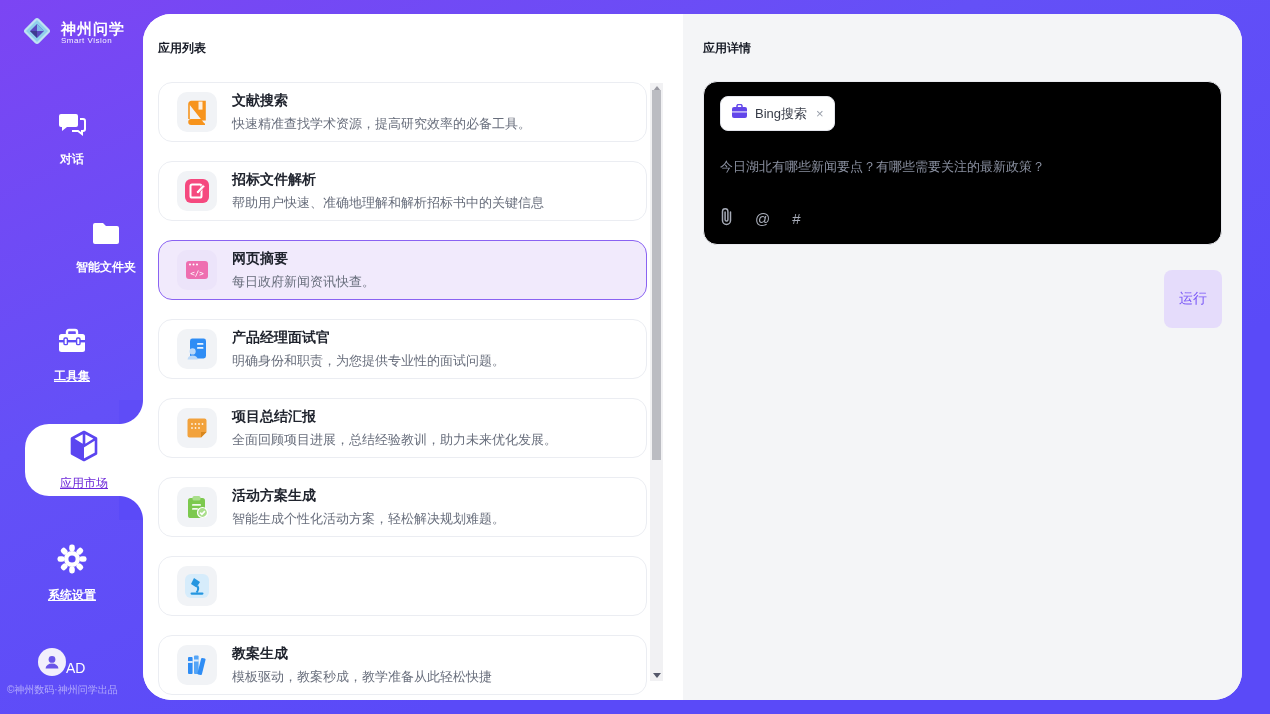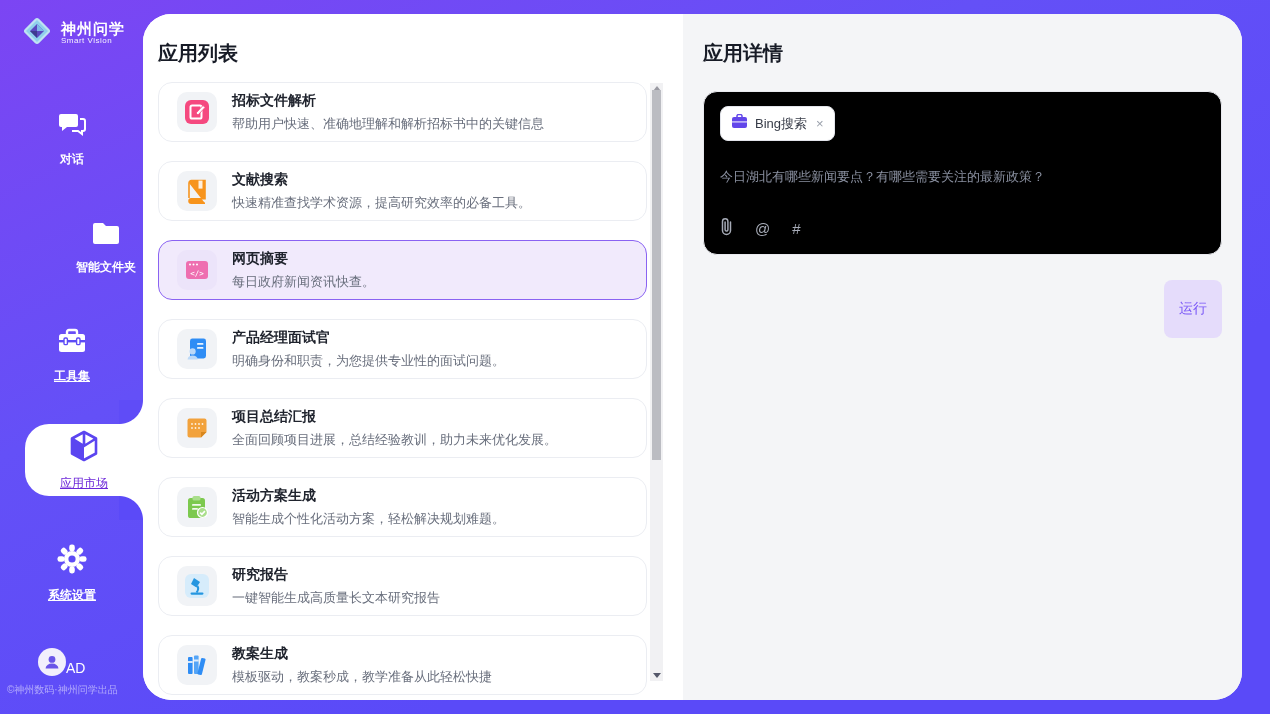--- a/index.html
+++ b/index.html
@@ -36,21 +36,21 @@
   .avatar { width:28px; height:28px; border-radius:50%; background:#f2effc; display:flex; align-items:center; justify-content:center; }
   .user-name { color:#fff; font-size:14px; }
   .copyright { position:absolute; left:7px; top:683px; font-size:10px; color:rgba(255,255,255,.5); white-space:nowrap; }
 
   
   .frame { position:absolute; left:143px; top:14px; width:1099px; height:686px;
            background:#fff; border-radius:28px; overflow:hidden; display:flex; }
 
   
   .list-panel { width:540px; background:#fff; position:relative; padding:26px 0 0 15px; }
-  .panel-title { font-size:20px; font-weight:bold; color:#171b26; }
+  .panel-title { font-size:12px; font-weight:bold; color:#171b26; }
   .cards { position:absolute; left:15px; top:68px; width:489px; bottom:0; overflow:hidden; }
   .card { display:flex; align-items:center; height:60px; border:1px solid #ebedf2;
           border-radius:14px; margin-bottom:19px; padding-left:18px; background:#fff; cursor:pointer; }
   .card.selected { border:1.5px solid #8a63f2; background:#f1eafc; }
   .app-icon { width:40px; height:40px; border-radius:10px; background:#f1f3f6;
               display:flex; align-items:center; justify-content:center; margin-right:15px; flex:0 0 40px; }
   .card.selected .app-icon { background:#ece4fa; }
   .card-text { min-width:0; }
   .card-title { font-size:14px; font-weight:bold; color:#20242e; }
   .card-desc { font-size:13px; color:#686e7c; margin-top:5px; white-space:nowrap; }
@@ -182,42 +182,42 @@
 <div class="frame">
 
   <div class="list-panel">
     <div class="panel-title">应用列表</div>
 
     <div class="cards">
 
       <div class="card">
         <div class="app-icon">
           <svg width="26" height="26" viewBox="0 0 26 26">
+            <path d="M5 5 a2.4 2.4 0 0 1 2.4 -2.4 h13.6 v18.2 h-13.8 a2.2 2.2 0 0 0 0 4.4 h13.8" fill="#f7941d" stroke="#f7941d" stroke-width="1.6"></path>
+            <path d="M5 20 v-15" stroke="#f7941d" stroke-width="1.6"></path>
+            <rect x="14.5" y="2.6" width="4" height="8" fill="#fff" opacity=".85"></rect>
+          </svg>
+        </div>
+        <div class="card-text">
+          <div class="card-title">文献搜索</div>
+          <div class="card-desc">快速精准查找学术资源，提高研究效率的必备工具。</div>
+        </div>
+      </div>
+
+      <div class="card">
+        <div class="app-icon">
+          <svg width="26" height="26" viewBox="0 0 26 26">
             <rect x="1" y="1" width="24" height="24" rx="6" fill="#f5497f"></rect>
             <rect x="6.5" y="6.5" width="11" height="13" rx="1.6" fill="none" stroke="#fff" stroke-width="2"></rect>
             <path d="M12 14 L19 6.5 L21 8.5 L14 16 Z" fill="#fff" stroke="#f5497f" stroke-width="0.8"></path>
           </svg>
         </div>
         <div class="card-text">
           <div class="card-title">招标文件解析</div>
           <div class="card-desc">帮助用户快速、准确地理解和解析招标书中的关键信息</div>
-        </div>
-      </div>
-
-      <div class="card">
-        <div class="app-icon">
-          <svg width="26" height="26" viewBox="0 0 26 26">
-            <path d="M5 5 a2.4 2.4 0 0 1 2.4 -2.4 h13.6 v18.2 h-13.8 a2.2 2.2 0 0 0 0 4.4 h13.8" fill="#f7941d" stroke="#f7941d" stroke-width="1.6"></path>
-            <path d="M5 20 v-15" stroke="#f7941d" stroke-width="1.6"></path>
-            <rect x="14.5" y="2.6" width="4" height="8" fill="#fff" opacity=".85"></rect>
-          </svg>
-        </div>
-        <div class="card-text">
-          <div class="card-title">文献搜索</div>
-          <div class="card-desc">快速精准查找学术资源，提高研究效率的必备工具。</div>
         </div>
       </div>
 
       <div class="card selected">
         <div class="app-icon">
           <svg width="26" height="26" viewBox="0 0 26 26">
             <rect x="2" y="4" width="22" height="18" rx="3" fill="#ee6fb0"></rect>
             <circle cx="6" cy="7.5" r="1" fill="#fff"></circle>
               <circle cx="9.5" cy="7.5" r="1" fill="#fff"></circle>
               <circle cx="13" cy="7.5" r="1" fill="#fff"></circle>
@@ -287,24 +287,20 @@
 
       <div class="card">
         <div class="app-icon">
           <svg width="26" height="26" viewBox="0 0 26 26">
             <rect x="1" y="1" width="24" height="24" rx="6" fill="#d6ecfb"></rect>
             <path d="M10 5 l6 4 l-3.5 5.5 l-5.5 -3.5 z" fill="#2596e0"></path>
             <path d="M13.5 13 a6 6 0 0 1 -1 6.5" fill="none" stroke="#2596e0" stroke-width="2"></path>
             <rect x="6.5" y="19.5" width="13" height="2.2" rx="1.1" fill="#2596e0"></rect>
           </svg>
         </div>
-        <div class="card-text">
-          <div class="card-title">研究报告</div>
-          <div class="card-desc">一键智能生成高质量长文本研究报告</div>
-        </div>
       </div>
 
       <div class="card">
         <div class="app-icon">
           <svg width="26" height="26" viewBox="0 0 26 26">
             <rect x="4" y="5" width="4.6" height="17" rx="1" fill="#2f8df5"></rect>
             <rect x="10" y="3.5" width="4.6" height="18.5" rx="1" fill="#55a5f7"></rect>
             <rect x="15.2" y="6" width="4.6" height="17" rx="1" transform="rotate(14 17.5 14.5)" fill="#2f8df5"></rect>
             <rect x="4" y="9" width="4.6" height="2" fill="#fff" opacity=".8"></rect>
             <rect x="10" y="7.5" width="4.6" height="2" fill="#fff" opacity=".8"></rect>

